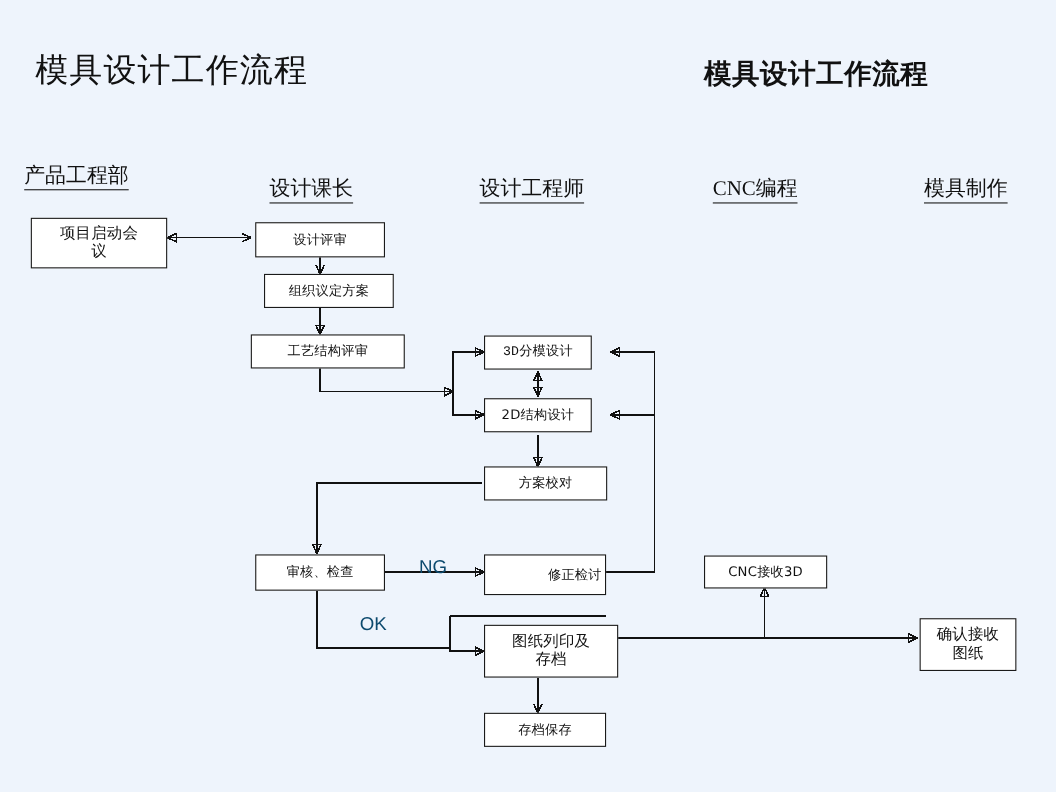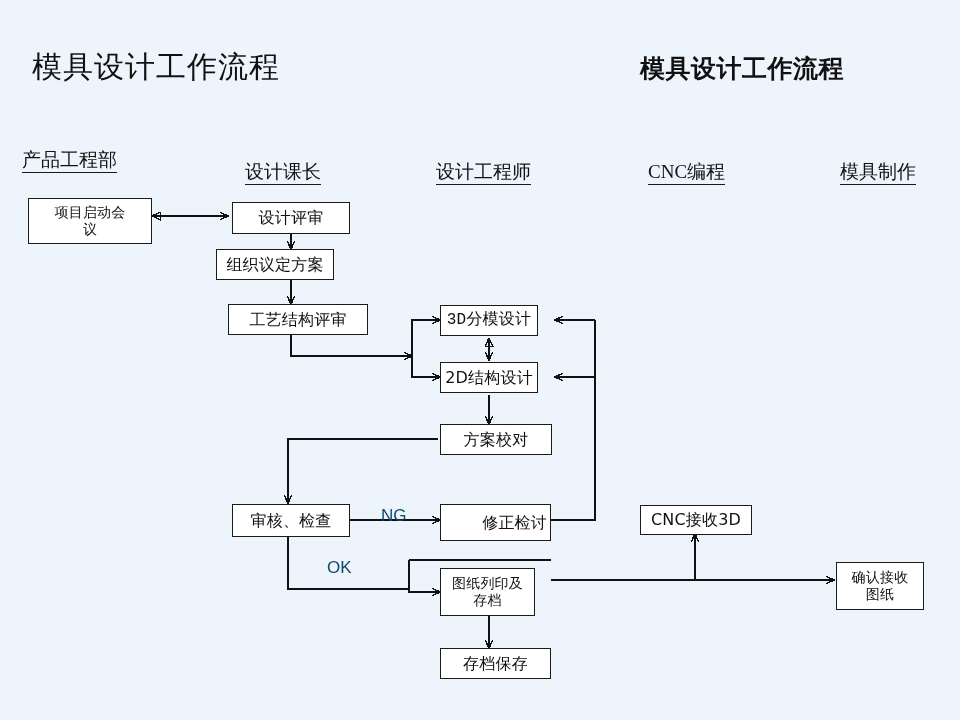--- a/index.html
+++ b/index.html
@@ -9,21 +9,21 @@
     background:#eef4fc;
     font-family:"Liberation Sans","DejaVu Sans",sans-serif;
     overflow:hidden;
     position:relative;
   }
   #stage{position:absolute;left:0;top:0;width:960px;height:720px;}
 
   
   .title{
     position:absolute;
-    font-family:Liberation Serif, serif;
+    font-family:Liberation Mono, monospace;
     color:#111;
     white-space:nowrap;
     line-height:1;
   }
   #title-left{left:32px;top:52px;font-size:30px;font-weight:400;letter-spacing:1px;}
   #title-right{left:640px;top:56px;font-size:25px;font-weight:700;letter-spacing:.5px;}
 
   
   .col-head{
     position:absolute;
@@ -40,21 +40,21 @@
   .box{
     position:absolute;
     background:#ffffff;
     border:1.3px solid #1a1a1a;
     box-sizing:border-box;
     display:flex;
     align-items:center;
     justify-content:center;
     text-align:center;
     font-family:"DejaVu Sans","Liberation Sans",sans-serif;
-    font-size:16px;
+    font-size:12px;
     color:#111;
     line-height:1.22;
     letter-spacing:.2px;
     padding:0 3px;
   }
   .box.two-line{font-size:14px;}
 
   
   .edge-label{
     position:absolute;
@@ -139,21 +139,21 @@
     <span>
       <span>项目启动会</span><br>
       <span>议</span>
     </span>
   </div>
 
   <div class="box" style="left:232px;top:202px;width:118px;height:32px;">
     <span>设计评审</span>
   </div>
 
-  <div class="box" style="left:216px;top:249px;width:118px;height:31px;">
+  <div class="box" style="left:240px;top:249px;width:118px;height:31px;">
     <span>组织议定方案</span>
   </div>
 
   <div class="box" style="left:228px;top:304px;width:140px;height:31px;">
     <span>工艺结构评审</span>
   </div>
 
   <div class="box" style="left:440px;top:305px;width:98px;height:31px;font-family:Liberation Mono, monospace;">
     <span>3D分模设计</span>
   </div>
@@ -171,21 +171,21 @@
   </div>
 
   <div class="box" style="left:440px;top:504px;width:111px;height:37px;justify-content:flex-end;">
     <span>修正检讨</span>
   </div>
 
   <div class="box" style="left:640px;top:505px;width:112px;height:30px;">
     <span>CNC接收3D</span>
   </div>
 
-  <div class="box two-line" style="left:440px;top:568px;width:95px;height:48px;justify-content:center;">
+  <div class="box two-line" style="left:440px;top:568px;width:122px;height:48px;justify-content:center;">
     <span>
       <span>图纸列印及</span><br>
       <span>存档</span>
     </span>
   </div>
 
   <div class="box" style="left:440px;top:648px;width:111px;height:31px;">
     <span>存档保存</span>
   </div>
 

